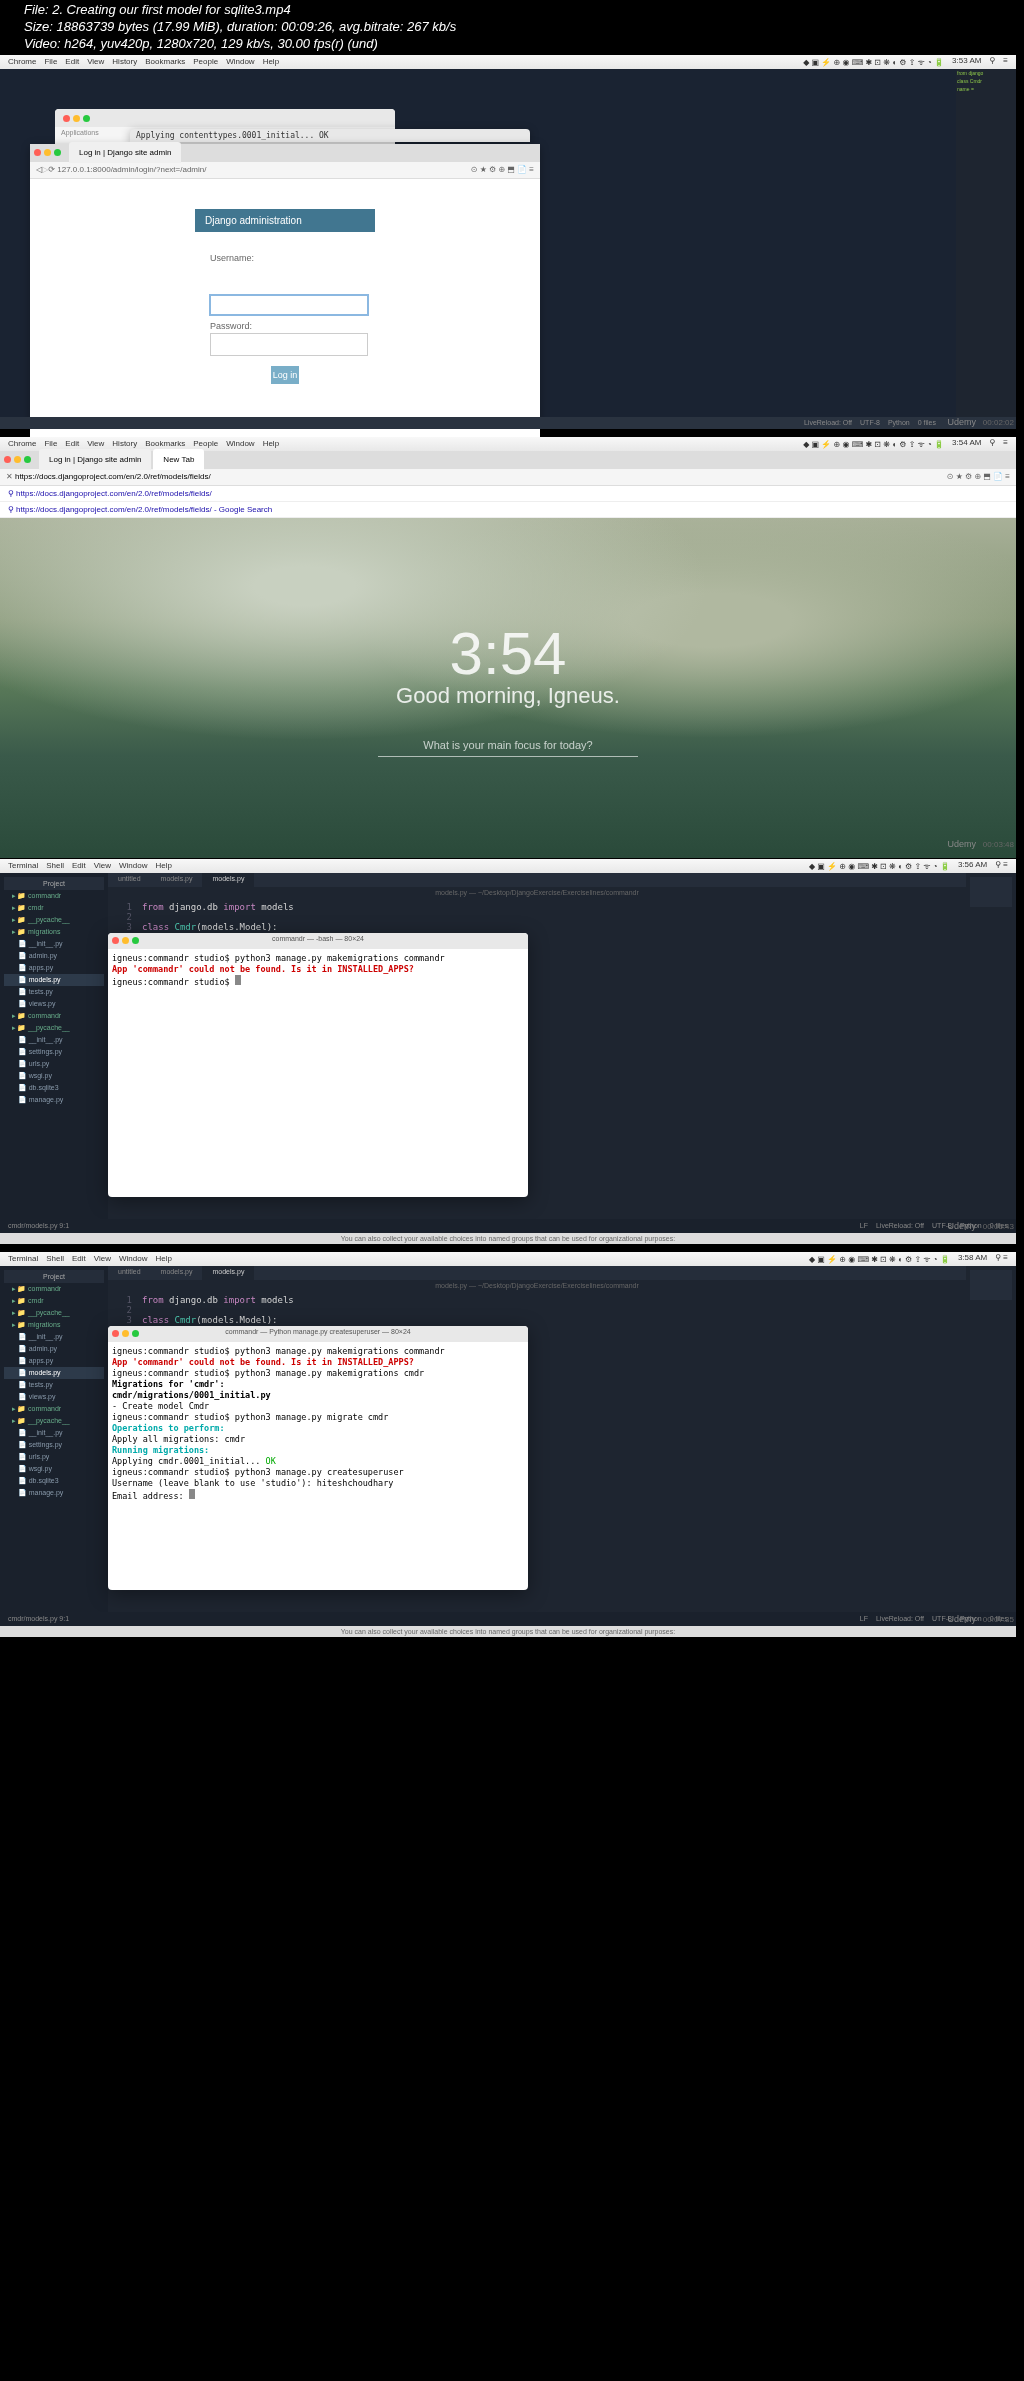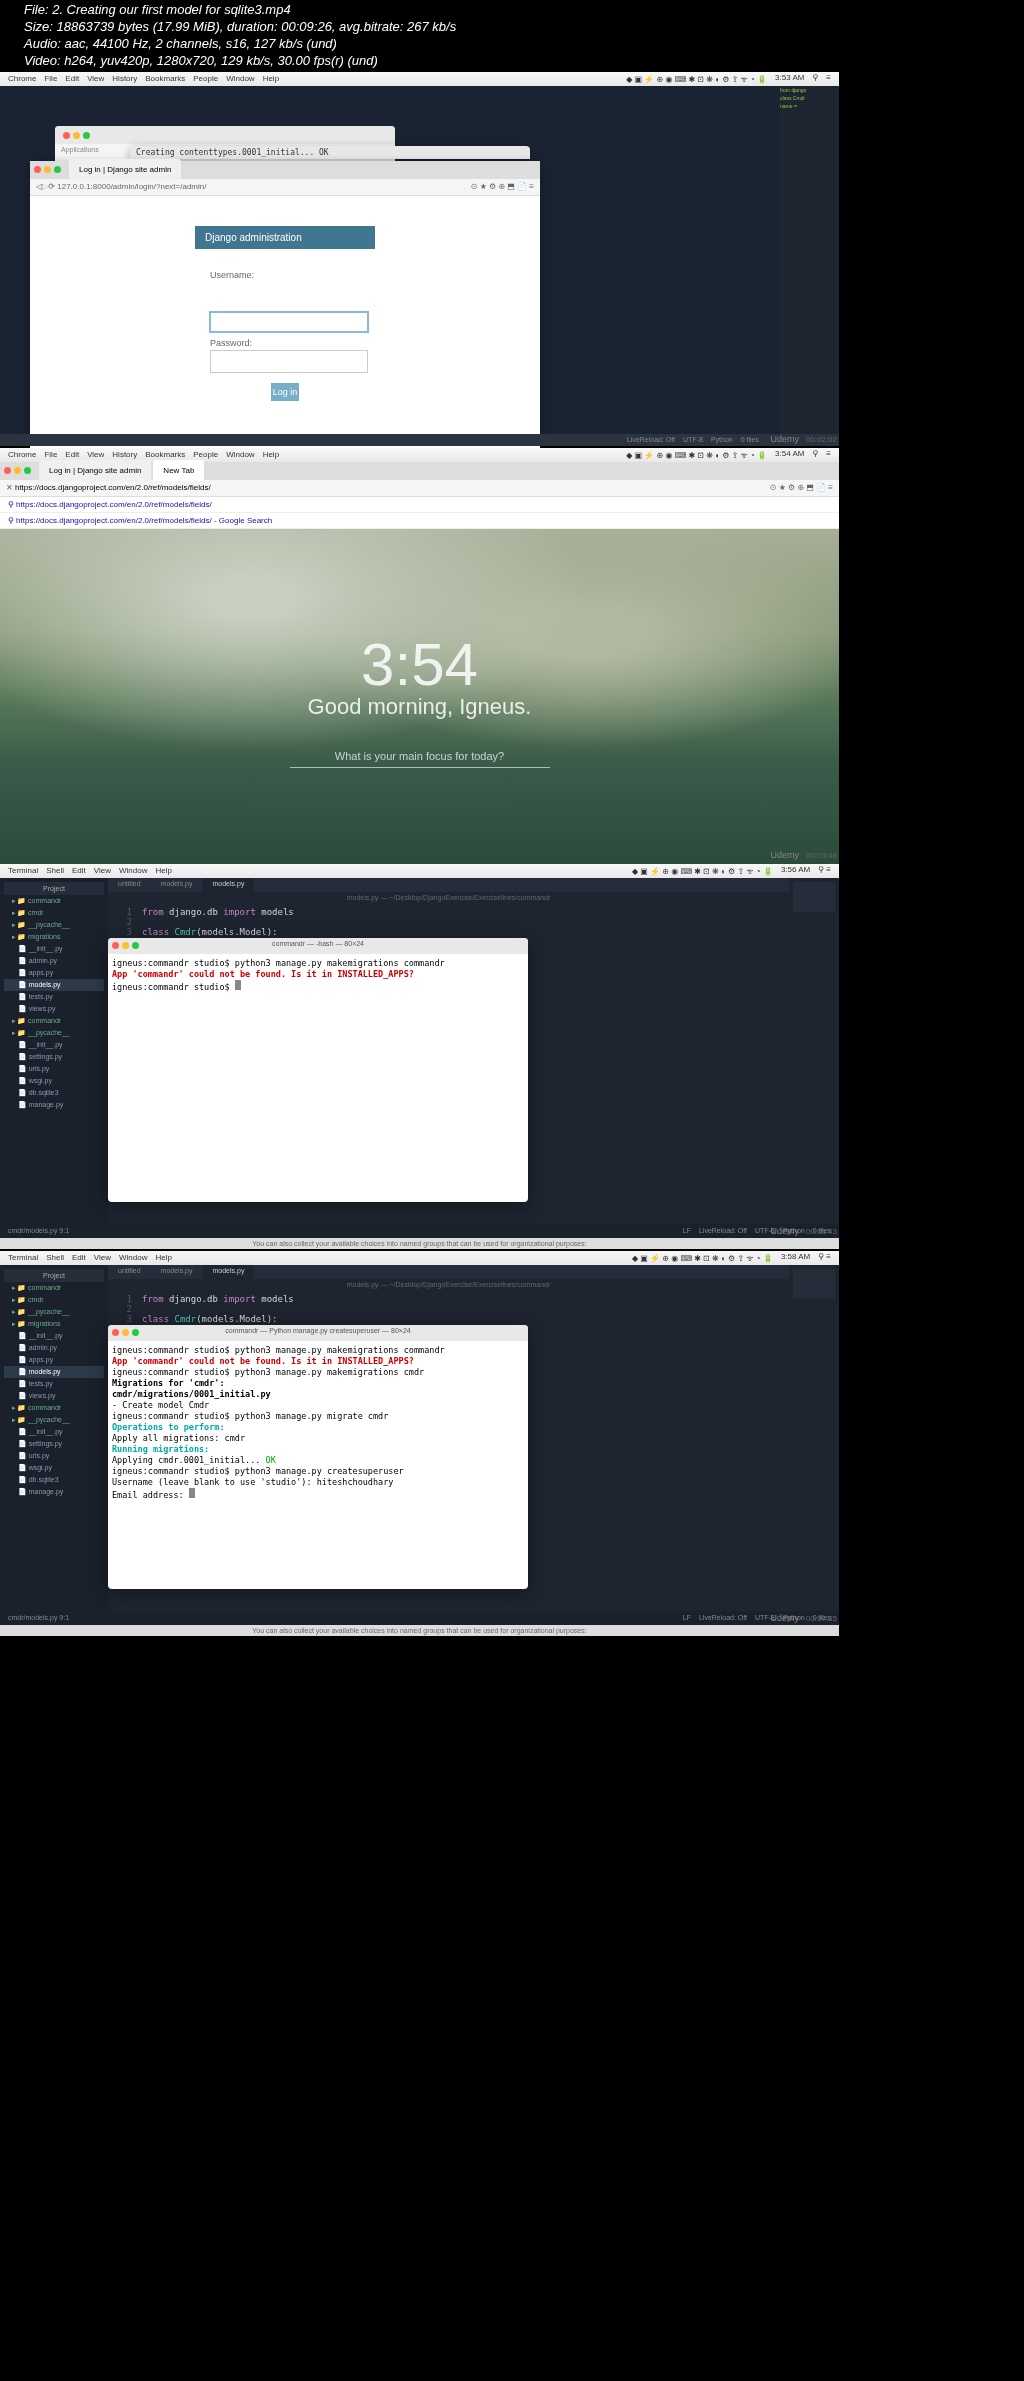--- a/index.html
+++ b/index.html
@@ -1,17 +1,17 @@
 <!DOCTYPE html>
 <html><head>
 <meta charset="utf-8">
 <style>
 body{margin:0;background:#000;font-family:Arial,sans-serif;font-size:10px;width:1024px}
 .meta{color:#fff;font-style:italic;padding:2px 24px;font-size:13px;line-height:1.3}
-.shot{position:relative;width:839px;margin-bottom:2px}
+.shot{position:relative;width:1016px;margin-bottom:8px}
 .menubar{background:linear-gradient(#f8f8f8,#e8e8e8);height:14px;display:flex;align-items:center;padding:0 8px;font-size:8px;color:#333;justify-content:space-between}
 .menubar .left,.menubar .right{display:flex;gap:8px}
 .desktop{background:#1a2332;position:relative;height:360px}
 .win{position:absolute;background:#fff;box-shadow:0 2px 10px rgba(0,0,0,0.3);border-radius:4px 4px 0 0}
 .traffic{display:flex;gap:3px;padding:4px}
 .dot{width:7px;height:7px;border-radius:50%}
 .r{background:#ff5f56}.y{background:#ffbd2e}.g{background:#27c93f}
 .tabs{background:#ddd;height:18px;display:flex;align-items:center;font-size:8px;padding:0 4px}
 .tab{background:#f0f0f0;padding:6px 10px;border-radius:3px 3px 0 0;margin-right:2px}
 .addr{background:#f5f5f5;height:16px;display:flex;align-items:center;padding:0 6px;font-size:8px;color:#666;border-bottom:1px solid #ddd}
@@ -66,21 +66,20 @@
 .hint{background:#ddd;text-align:center;font-size:7px;color:#666;padding:2px}
 .right-panel{width:50px;background:#1e2530}
 .minimap{background:#252d3a;margin:4px;height:30px}
 </style>
 </head>
 <body>
 
 <div class="meta">
  <div>File: 2. Creating our first model for sqlite3.mp4</div>
  <div>Size: 18863739 bytes (17.99 MiB), duration: 00:09:26, avg.bitrate: 267 kb/s</div>
- <div>Audio: aac, 44100 Hz, 2 channels, s16, 127 kb/s (und)</div>
  <div>Video: h264, yuv420p, 1280x720, 129 kb/s, 30.00 fps(r) (und)</div>
 </div>
 
 <div class="shot">
  <div class="menubar">
   <div class="left" id="mb1">
         <span>Chrome</span>
         <span>File</span>
         <span>Edit</span>
         <span>View</span>
@@ -107,21 +106,21 @@
    <div class="finder-bar">
           <span class="traffic">
             <span class="dot r"></span>
             <span class="dot y"></span>
             <span class="dot g"></span>
           </span>
         </div>
    <div style="padding:2px 6px;font-size:7px;color:#888">Applications</div>
   </div>
   <div class="win" style="left:130px;top:60px;width:400px;background:#e8e8e8">
-   <div class="term-out"><span>Creating contenttypes.0001_initial... OK</span></div>
+   <div class="term-out"><span>Applying contenttypes.0001_initial... OK</span></div>
   </div>
   <div class="win" style="left:30px;top:75px;width:510px;height:280px">
    <div style="display:flex;align-items:center;background:#ddd">
     <span class="traffic">
             <span class="dot r"></span>
             <span class="dot y"></span>
             <span class="dot g"></span>
           </span>
     <div class="tabs" style="flex:1">
             <span class="tab">Log in | Django site admin</span>

